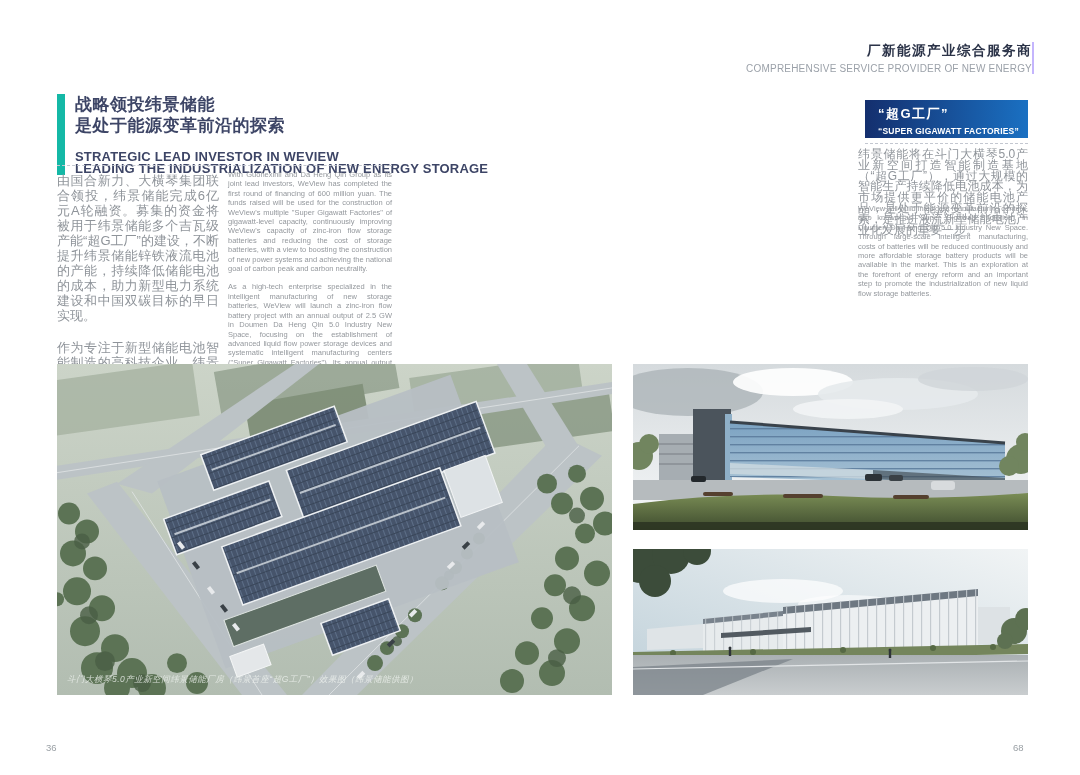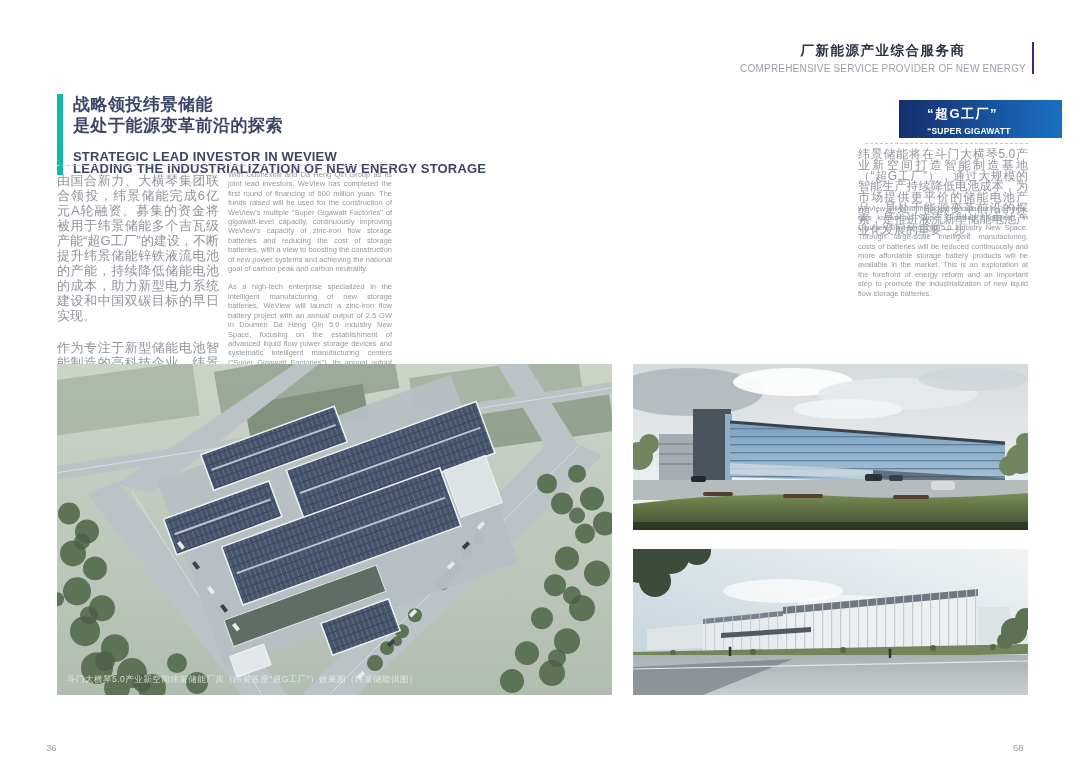--- a/index.html
+++ b/index.html
@@ -1,51 +1,51 @@
 <!DOCTYPE html>
 <html><head>
 <meta charset="utf-8">
 <style>
   html,body{margin:0;padding:0;background:#e9e9e9;}
   .page{position:relative;width:1080px;height:775px;background:#ffffff;overflow:hidden;
         font-family:"Liberation Sans",sans-serif;margin:0 auto;}
   
-  .top-header{position:absolute;top:42px;right:46px;text-align:center;
-              border-right:2px solid #4c1d95;padding-right:6px;}
+  .top-header{position:absolute;top:42px;right:46px;text-align:right;
+              border-right:2px solid #c4b5fd;padding-right:0;}
   .header-zh{font-size:13.5px;font-weight:bold;color:#2b3348;letter-spacing:1.5px;}
   .header-en{font-size:10px;color:#9ba1a9;margin-top:3px;letter-spacing:0.2px;}
   
-  .title-block{position:absolute;left:57px;top:94px;border-left:6px solid #14b8a6;padding-left:10px;}
+  .title-block{position:absolute;left:57px;top:94px;border-left:8px solid #14b8a6;padding-left:10px;}
   .title-zh{font-size:17px;font-weight:bold;color:#3d4566;line-height:21px;letter-spacing:0.5px;}
   .title-en{font-size:13px;font-weight:bold;color:#3d4566;line-height:12px;margin-top:15px;letter-spacing:0.2px;}
   .rule{position:absolute;border-top:1px dashed #c3c7d0;}
   .rule-left{left:57px;top:165px;width:335px;}
   .rule-right{left:865px;top:143px;width:163px;}
   
   .col{position:absolute;text-align:justify;}
   .col p{margin:0 0 11px 0;}
   .col-zh-left{left:57px;top:173px;width:162px;font-size:13px;line-height:15px;color:#8f949a;}
   .col-zh-left p{margin-bottom:17px;}
   .col-en-left{left:228px;top:170px;width:164px;font-size:7.5px;line-height:9.4px;color:#94989d;}
   .col-en-left p{margin-bottom:9px;}
   .col-zh-right{left:858px;top:149px;width:170px;font-size:12px;line-height:10.8px;color:#8f949a;}
   .col-en-right{left:858px;top:204px;width:170px;font-size:7.5px;line-height:9.4px;color:#94989d;}
   
-  .badge{position:absolute;left:899px;top:100px;width:163px;height:38px;box-sizing:border-box;
-         padding:5px 0 0 28px;background:linear-gradient(90deg,#142f6e 0%,#1a70c2 100%);color:#fff;}
+  .badge{position:absolute;left:865px;top:100px;width:163px;height:38px;box-sizing:border-box;
+         padding:5px 0 0 13px;background:linear-gradient(90deg,#142f6e 0%,#1a70c2 100%);color:#fff;}
   .badge-zh{font-size:13px;font-weight:bold;letter-spacing:1.5px;}
   .badge-en{font-size:8.5px;font-weight:bold;margin-top:3px;letter-spacing:0.2px;}
   
   .img{position:absolute;overflow:hidden;}
   .img svg{display:block;width:100%;height:100%;}
   .img-aerial{left:57px;top:364px;width:555px;height:331px;}
   .img-topright{left:633px;top:364px;width:395px;height:166px;}
   .img-bottomright{left:633px;top:549px;width:395px;height:146px;}
   .aerial-caption{position:absolute;left:10px;bottom:9px;color:rgba(240,243,240,0.78);
-                  font-size:8.5px;letter-spacing:0.5px;white-space:nowrap;}
+                  font-size:8.5px;letter-spacing:0.5px;white-space:nowrap;font-style:italic;}
   
   .pn{position:absolute;top:742px;font-size:9.5px;color:#9aa0a5;}
   .pn-left{left:46px;}
   .pn-right{left:1013px;}
 </style>
 </head>
 <body>
 
 <div class="page">
 

